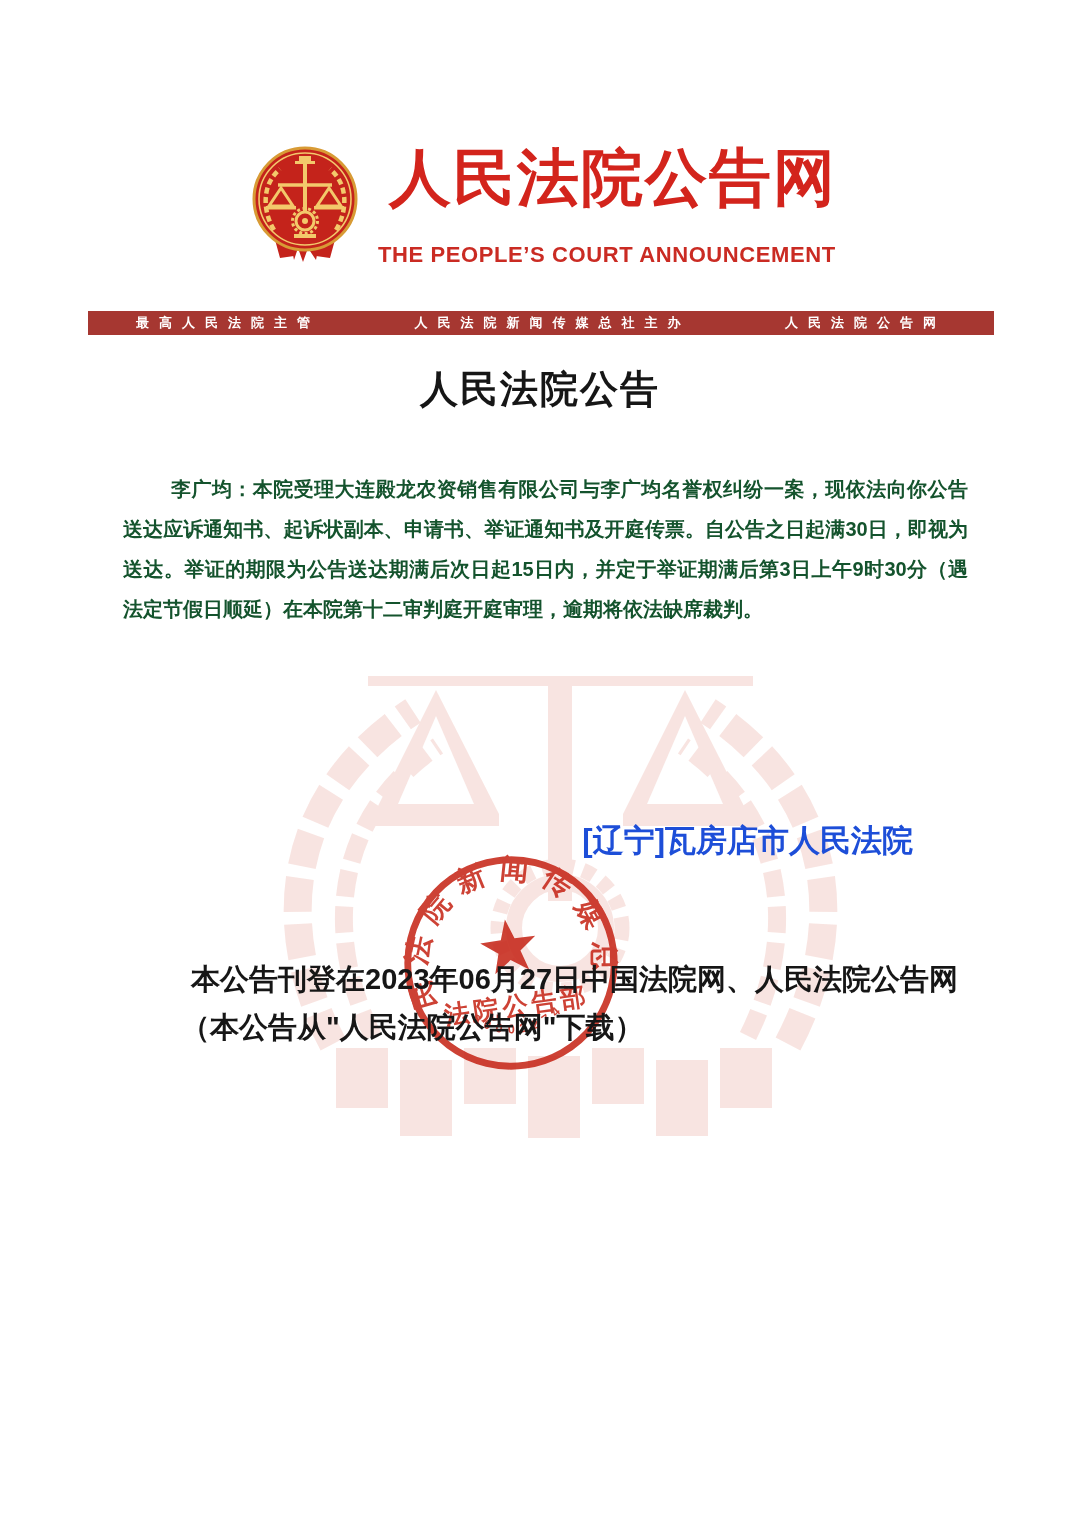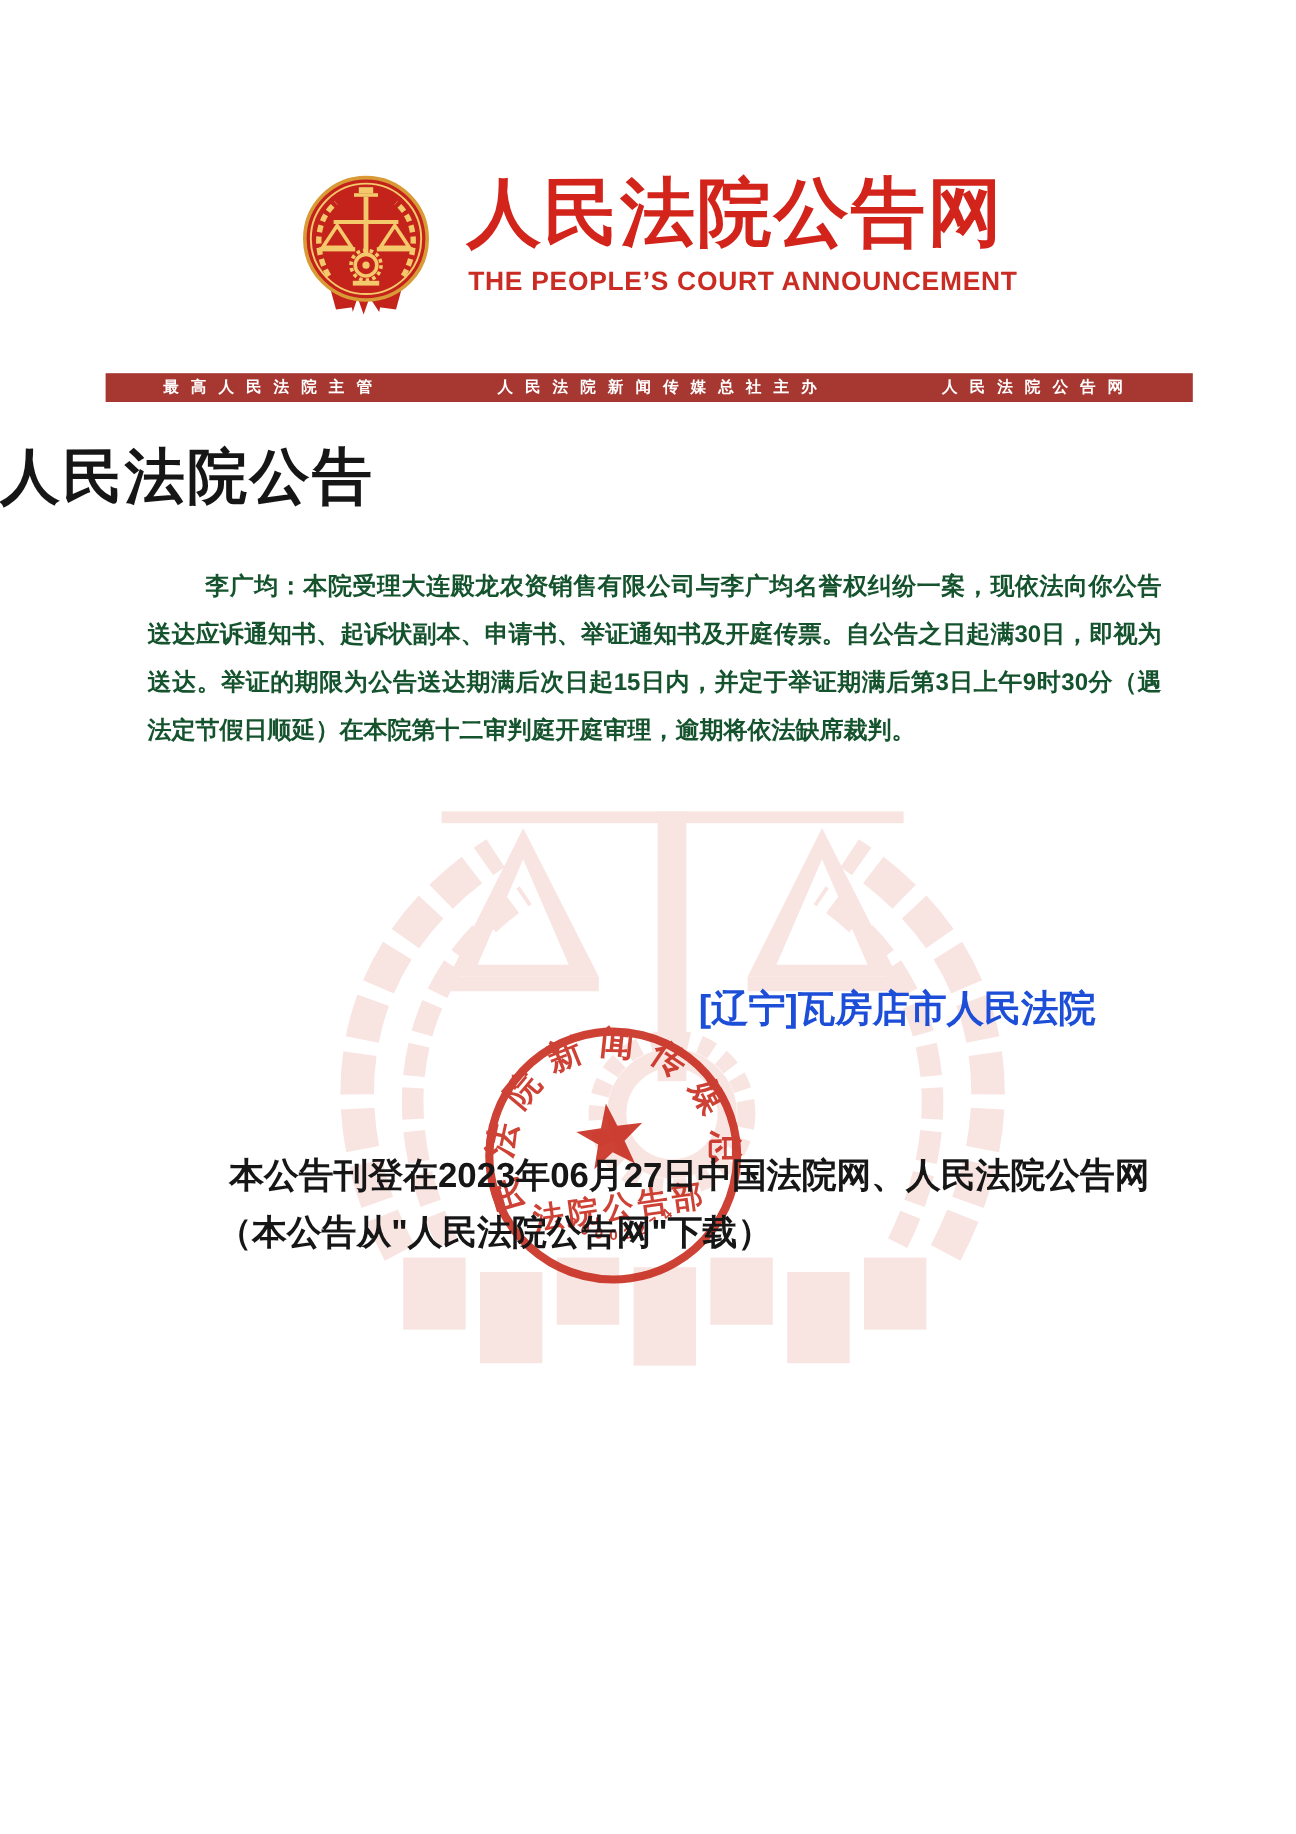--- a/index.html
+++ b/index.html
@@ -12,37 +12,37 @@
 
   
   .header-emblem { position:absolute; left:250px; top:144px; width:110px; height:120px; }
   .header-text  { position:absolute; left:378px; top:138px; width:470px; }
   .site-title {
     font-size:62px; font-weight:900; color:#d3241c;
     letter-spacing:2px; line-height:80px; white-space:nowrap;text-align:center;
   }
   .site-subtitle {
     font-size:22px; font-weight:bold; color:#ca2b23;
-    letter-spacing:0.6px; margin-top:4px; white-space:nowrap;text-align:right;
+    letter-spacing:0.6px; margin-top:24px; white-space:nowrap;
   }
 
   
   .banner {
     position:absolute; left:88px; top:287px; width:906px; height:24px;
     background:#a63731; color:#ffffff;
     display:flex; justify-content:space-between; align-items:center;
     padding:0 48px; font-size:13px; font-weight:bold; letter-spacing:10px;
     white-space:nowrap;
     margin-top:24px;
   }
 
   
   .doc-title {
     position:absolute; left:0; top:364px; width:100%;
-    text-align:left; font-size:50px; font-weight:900; color:#161616;
+    text-align:center; font-size:38px; font-weight:900; color:#161616;
     letter-spacing:2px; z-index:3;
   }
   .body-text {
     position:absolute; left:123px; top:469px; width:845px;
     font-size:20px; line-height:40px; font-weight:600; color:#14532d;
     text-indent:2.4em; text-align:justify; z-index:3;
   }
   .court-line {
     position:absolute; right:167px; top:820px;
     font-size:31px; font-weight:600; color:#1d4ed8; z-index:3; white-space:nowrap;

